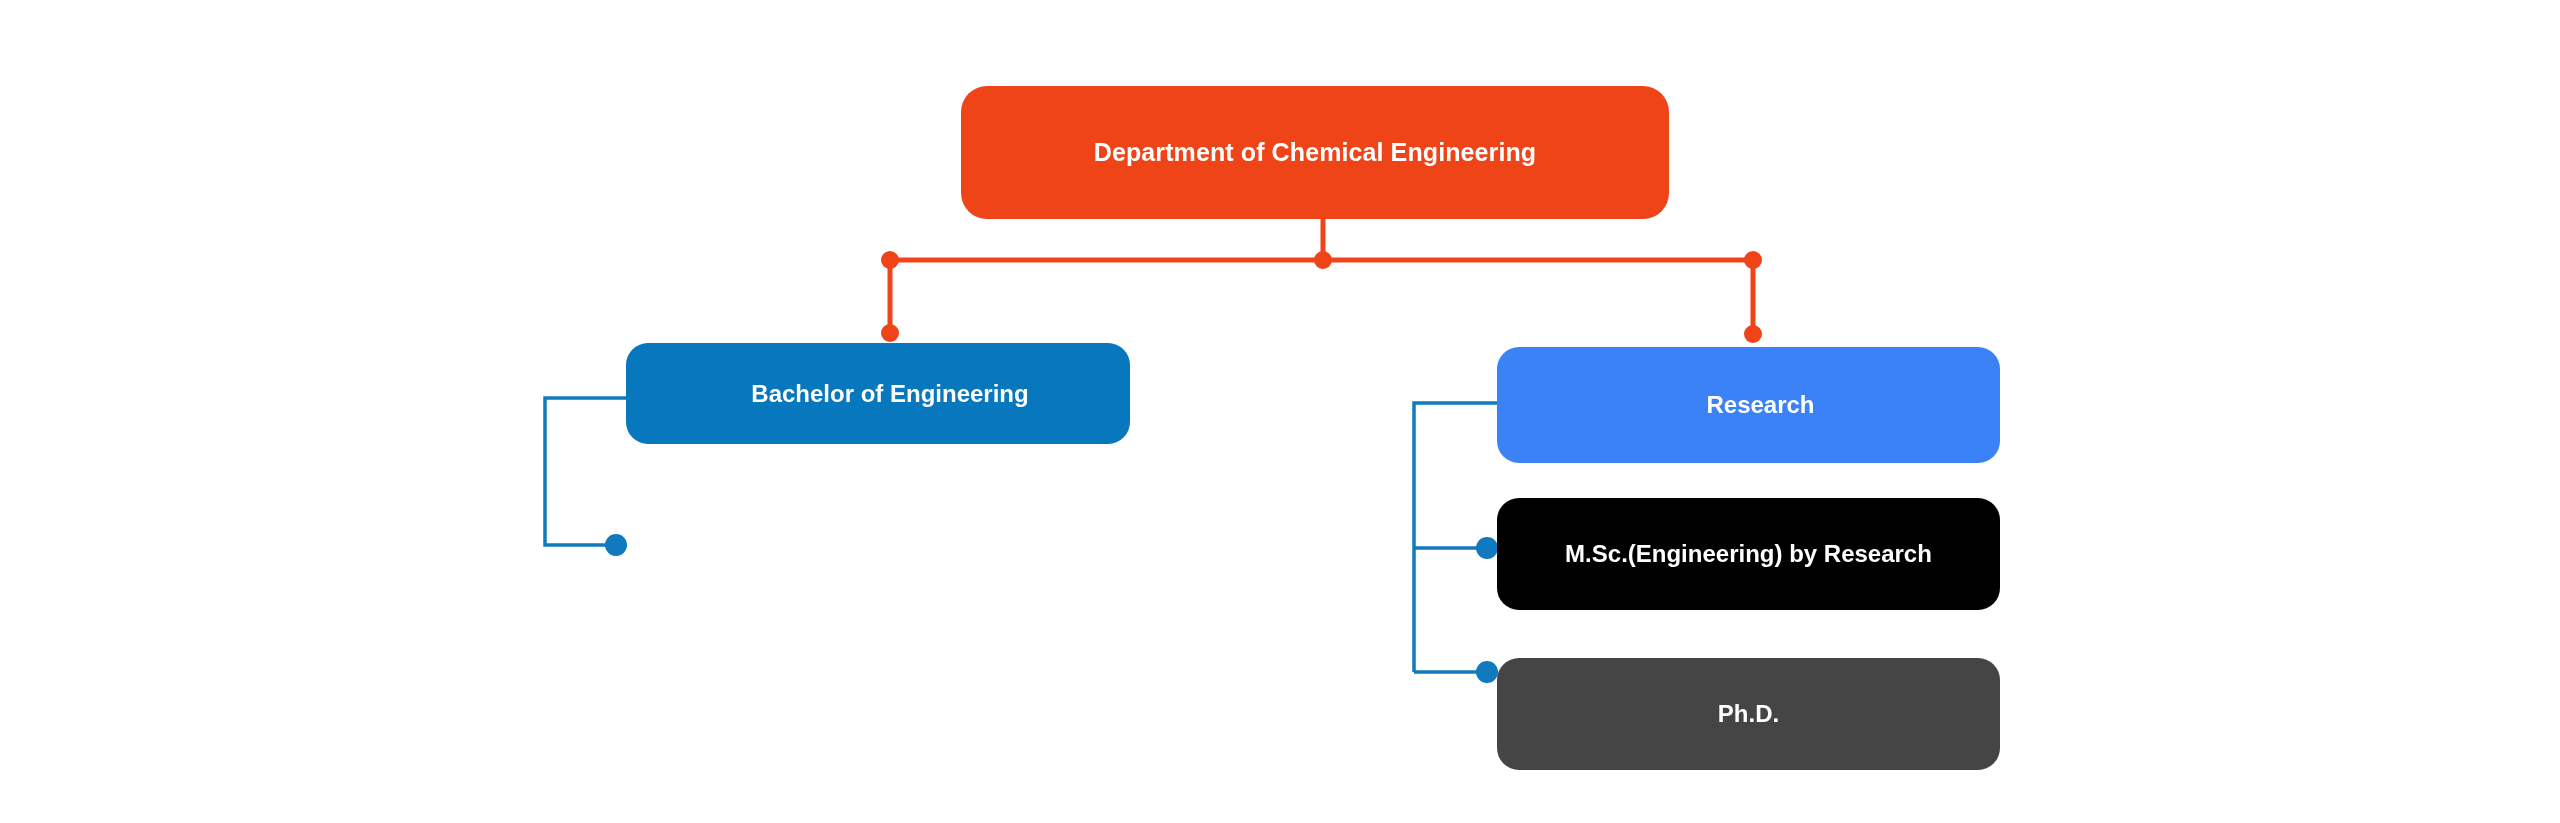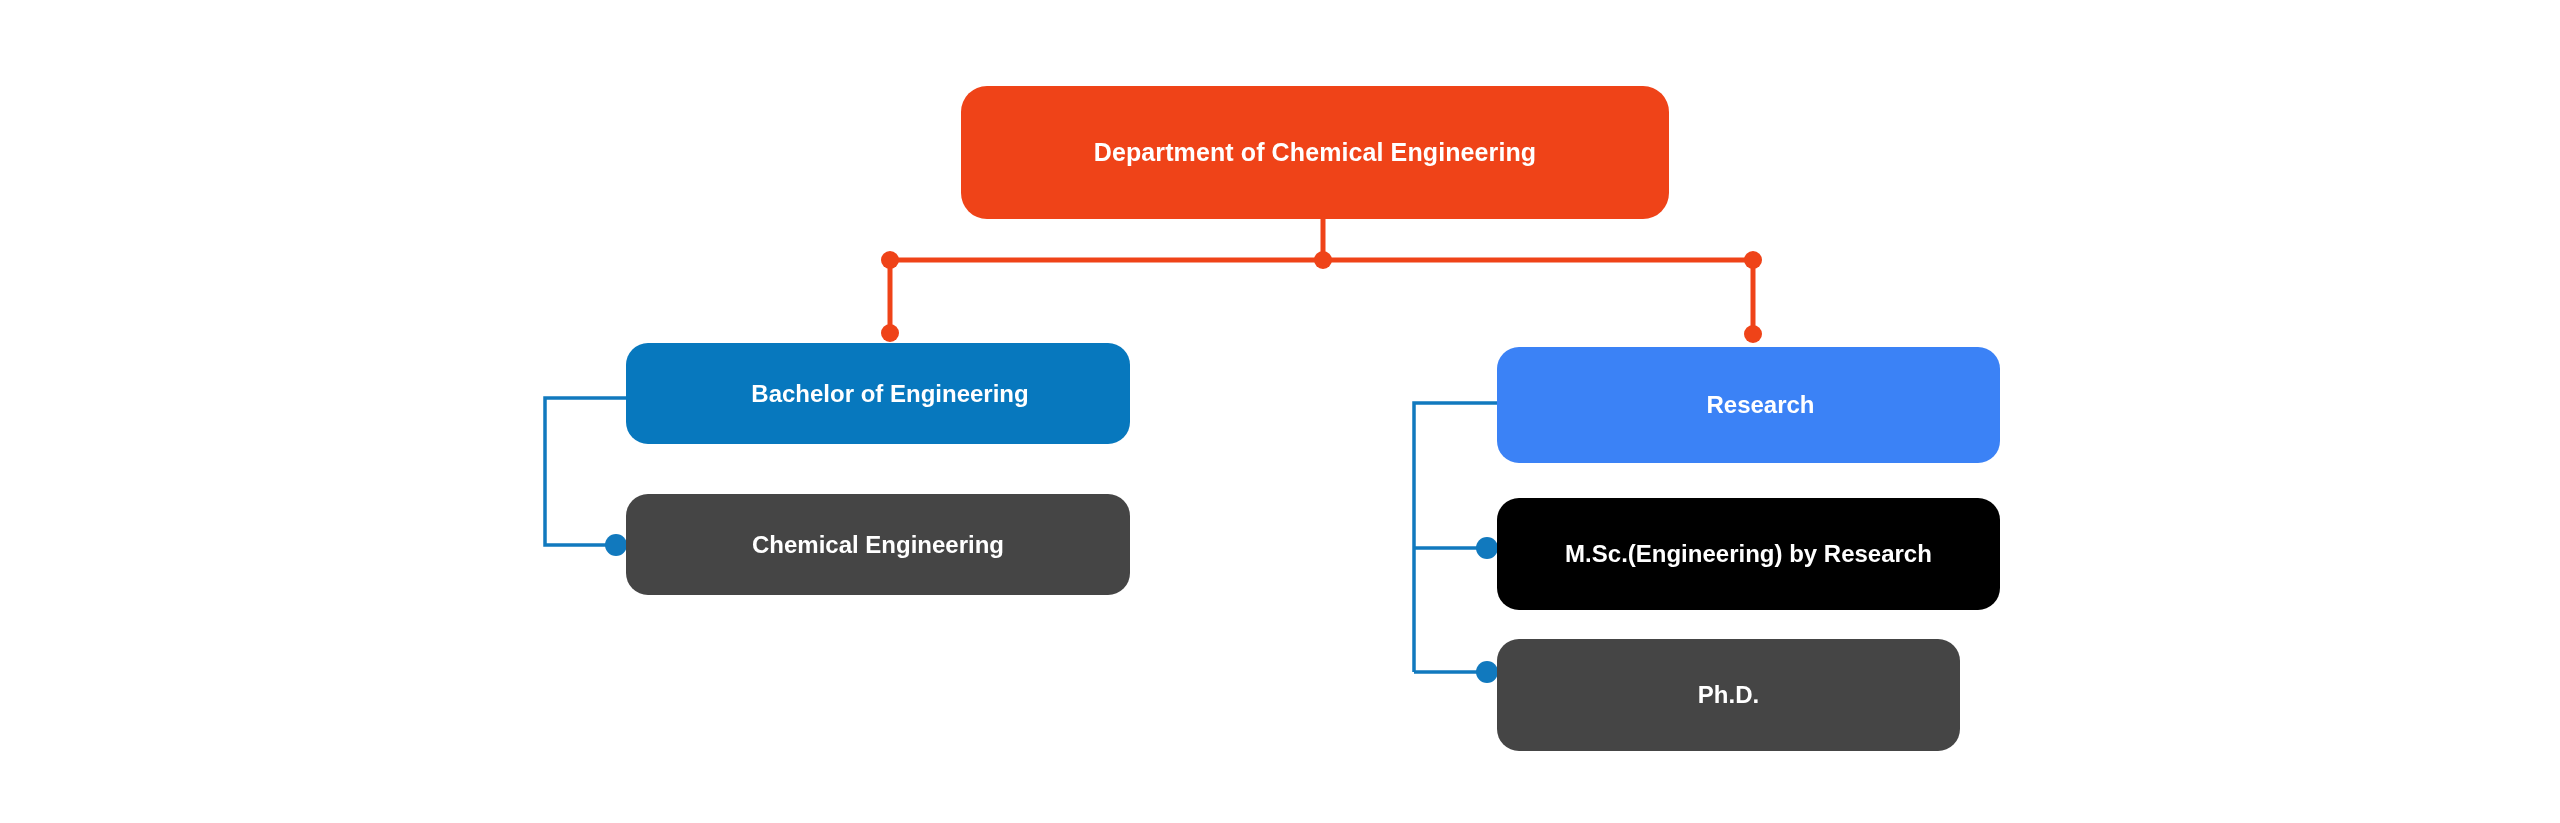--- a/index.html
+++ b/index.html
@@ -86,21 +86,20 @@
     <line x1="1414" y1="548" x2="1486" y2="548" stroke="#1179BE" stroke-width="3.5"></line>
     <line x1="1414" y1="672" x2="1486" y2="672" stroke="#1179BE" stroke-width="3.5"></line>
     <circle cx="1487" cy="548" r="11" fill="#1179BE"></circle>
     <circle cx="1487" cy="672" r="11" fill="#1179BE"></circle>
   </svg>
 
   <div class="node node-root" style="left:961px; top:60px; width:708px; height:133px; background:#EF4318;margin-top:26px;">Department of Chemical Engineering</div>
 
   <div class="node node-branch" style="left:626px; top:343px; width:504px; height:101px; background:#0778BE;">Bachelor of Engineering</div>
 
-  <div class="node node-leaf" style="left:626px; top:494px; width:504px; height:101px; background:#454545;">Chemical Engineering</div>
 
   <div class="node node-branch" style="left:1497px; top:347px; width:503px; height:116px; background:#3b82f6;">Research</div>
 
   <div class="node node-leaf" style="left:1497px; top:498px; width:503px; height:112px; background:#000000;">M.Sc.(Engineering) by Research</div>
 
-  <div class="node node-leaf" style="left:1497px; top:639px; width:463px; height:112px; background:#454545;text-align:center;">Ph.D.</div>
+  <div class="node node-leaf" style="left:1497px; top:658px; width:503px; height:112px; background:#454545;text-align:center;">Ph.D.</div>
 
 </div>
 
 </body></html>

